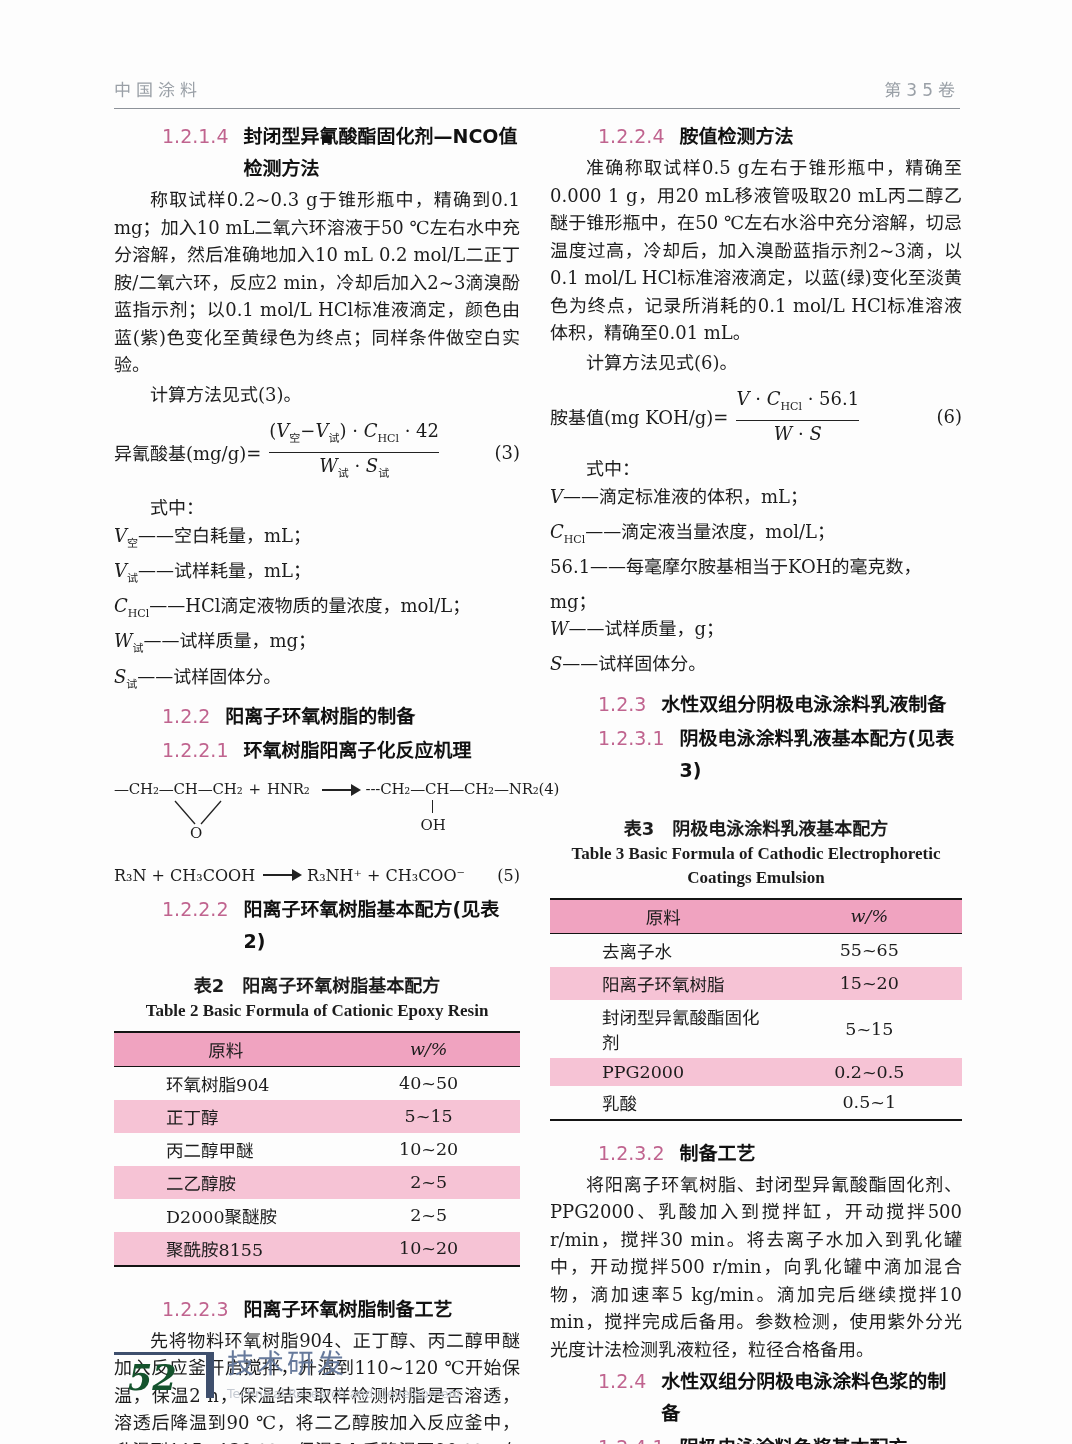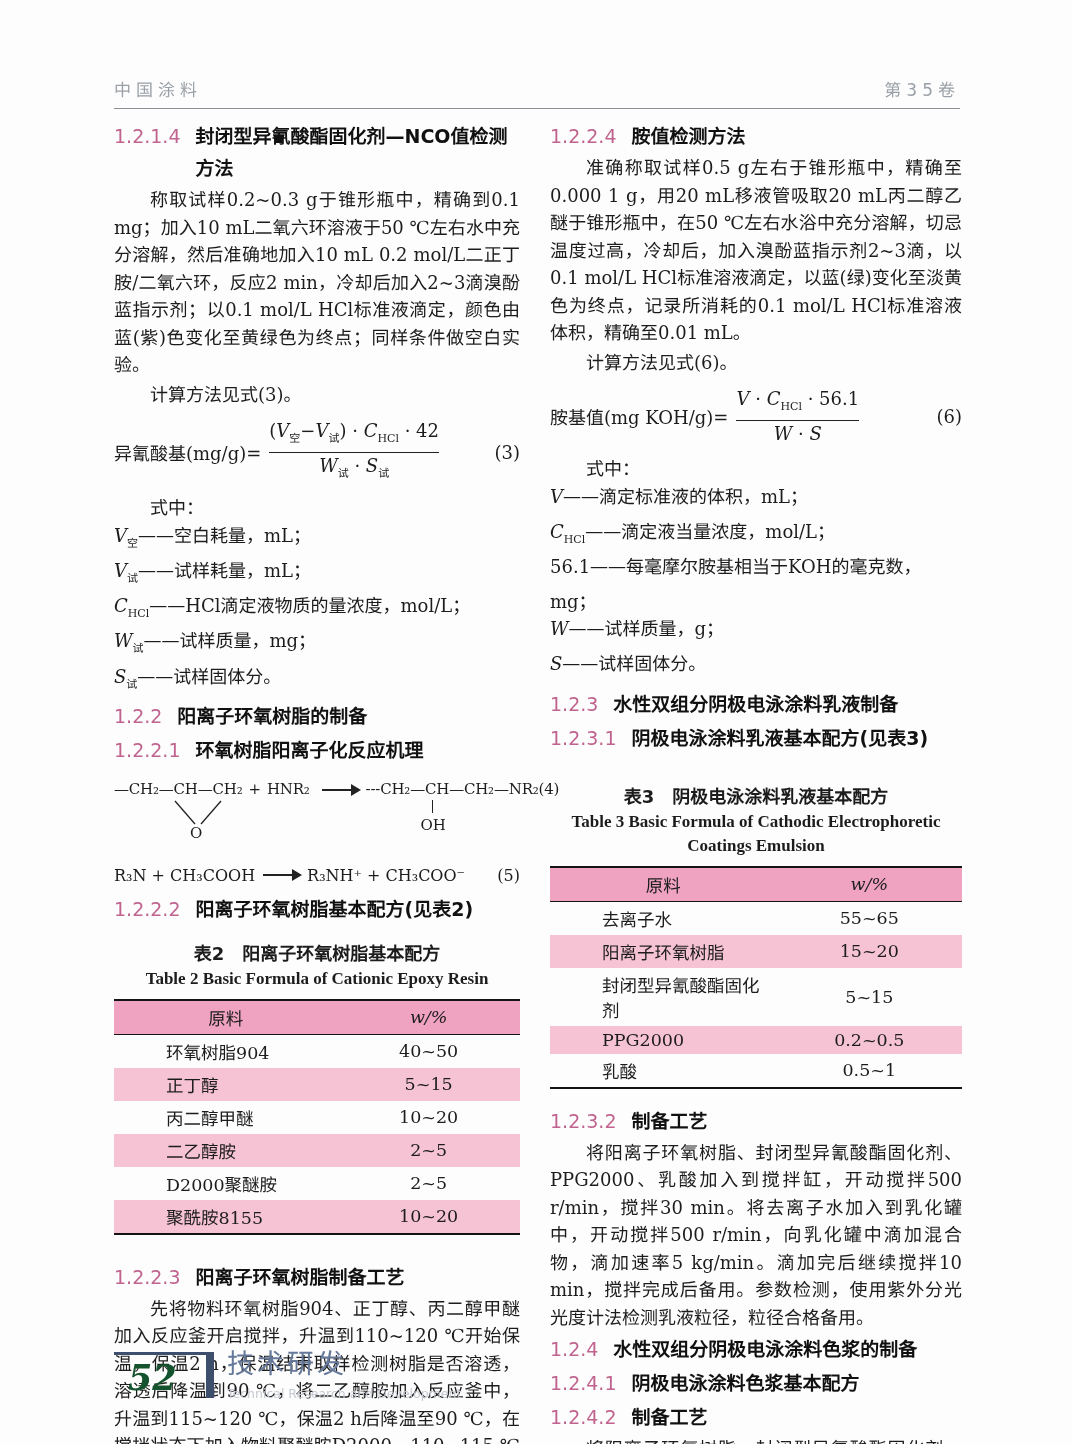--- a/index.html
+++ b/index.html
@@ -8,21 +8,21 @@
   
   .header{position:absolute;top:76px;left:114px;right:112px;display:flex;justify-content:space-between;
           color:#9aa0a7;font-size:17px;letter-spacing:5px;padding-bottom:7px;border-bottom:1px solid #8d9299;
           font-family:"DejaVu Sans","Liberation Sans",sans-serif;}
   
   .content{position:absolute;top:118px;left:114px;display:flex;gap:30px;}
   .col{width:406px;}
   .colr{width:412px;}
   
   .h{display:flex;gap:15px;font-size:19px;line-height:32px;margin-top:2px;
-     font-family:"DejaVu Sans","Liberation Sans",sans-serif;}
+     font-family:"DejaVu Sans","Liberation Sans",sans-serif;margin-left:48px;}
   .h .no{color:#c0648f;}
   .h .t{font-weight:bold;color:#111;}
   
   .p{font-size:18px;line-height:27.5px;text-align:justify;text-indent:2em;margin:2px 0;}
   
   .eqrow{display:flex;align-items:center;font-size:18px;margin:10px 0 8px;}
   .frac{display:inline-flex;flex-direction:column;text-align:center;margin-left:8px;line-height:26px;}
   .fden{border-top:1.4px solid #222;}
   .var{font-style:italic;}
   sub{font-size:11px;}

